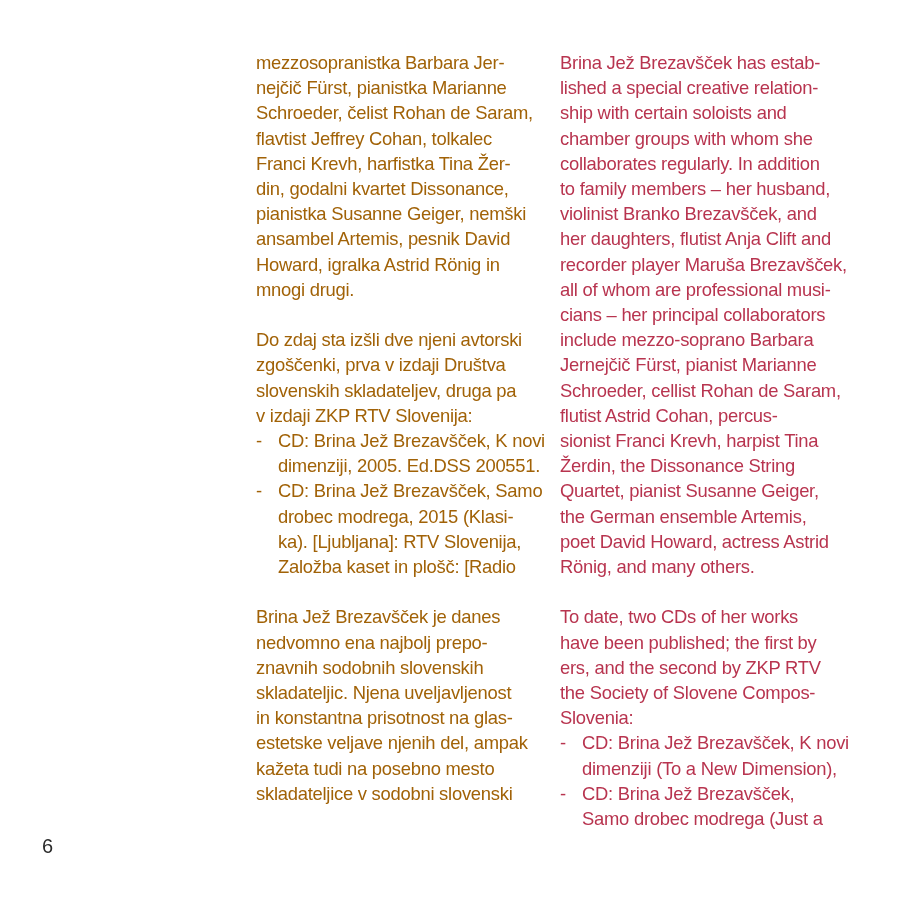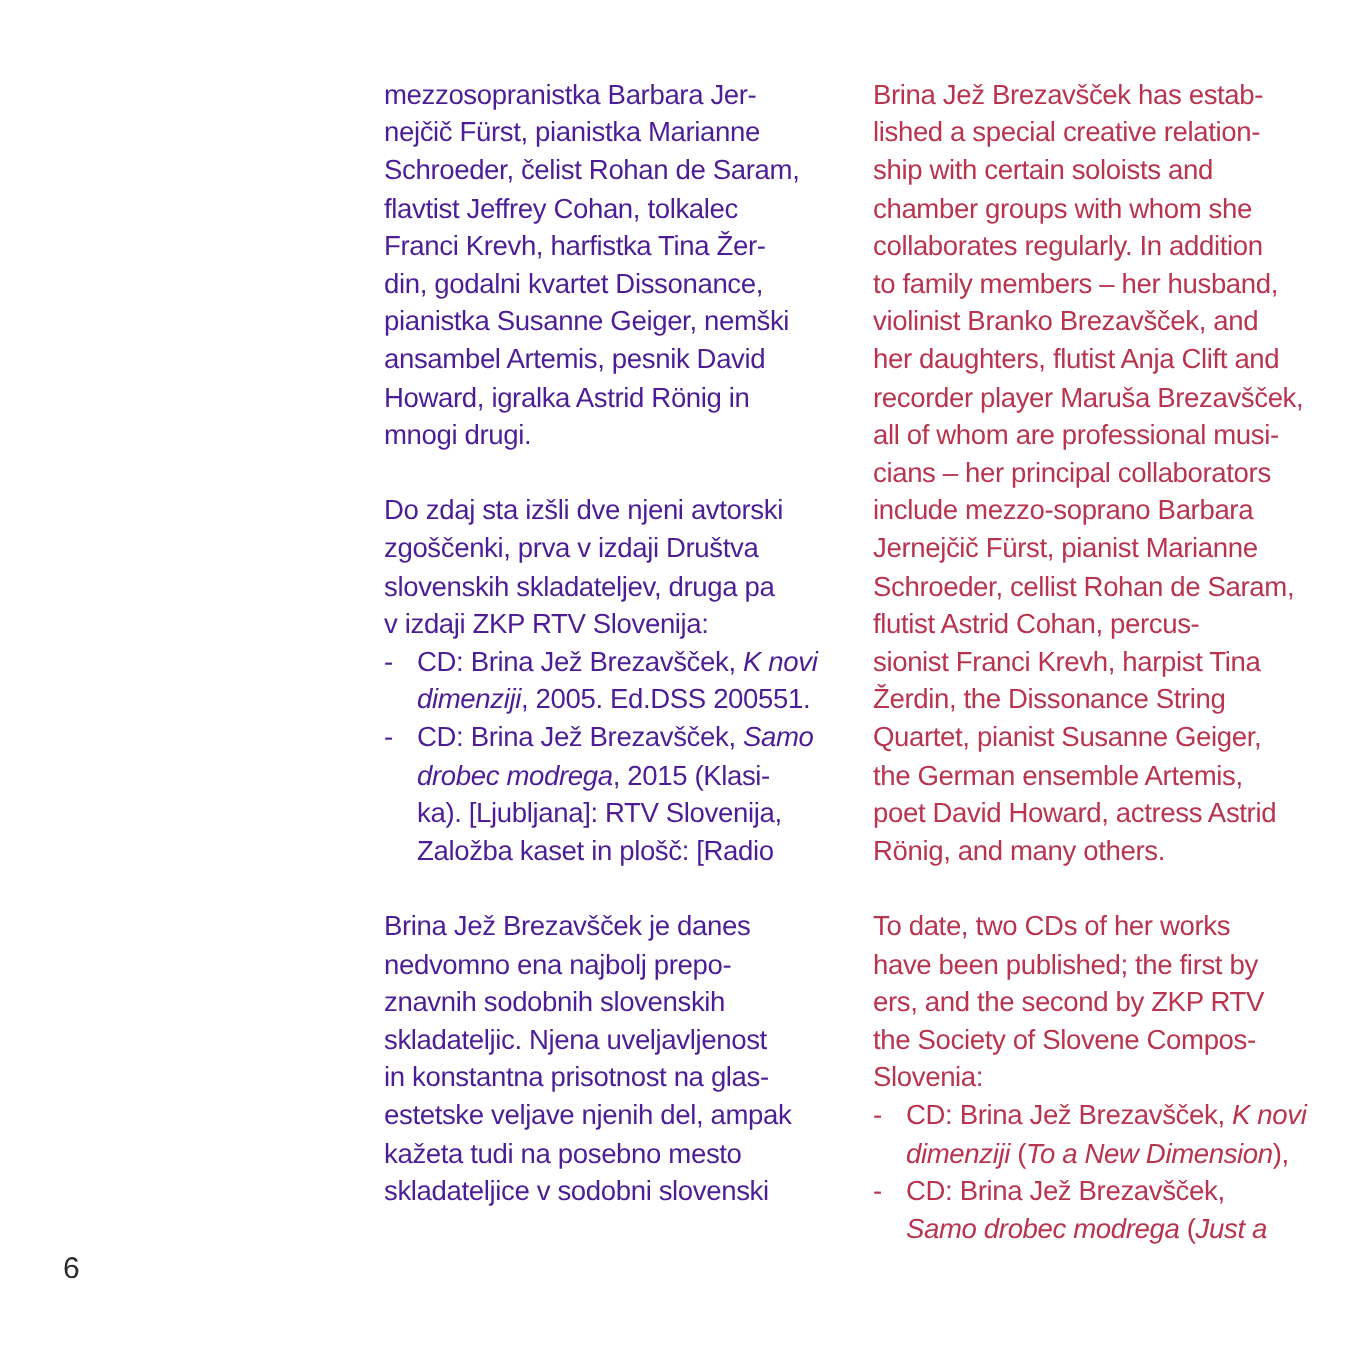--- a/index.html
+++ b/index.html
@@ -17,44 +17,44 @@
     .col {
       position: absolute;
       top: 50px;
       font-size: 18.4px;
       line-height: 25.2px;
       letter-spacing: -0.25px;
     }
     .col-left {
       left: 256px;
       width: 300px;
-      color: #4c1d95;
+      color: #a16207;
     }
     .col-right {
-      left: 582px;
+      left: 560px;
       width: 310px;
       color: #b8344f;
     }
     .line {
       display: block;
       white-space: nowrap;
     }
     .para {
       margin: 0 0 25.2px 0;
     }
     .list-item {
       position: relative;
       padding-left: 22px;
     }
     .list-dash {
       position: absolute;
       left: 0;
       top: 0;
     }
-    .ital { font-style: italic; }
+    .ital { }
     .page-number {
       position: absolute;
       left: 42px;
       top: 835px;
       font-size: 20px;
       color: #2b2b2b;
       font-family: "Liberation Sans", "DejaVu Sans", sans-serif;
     }
   </style>
 </head>

